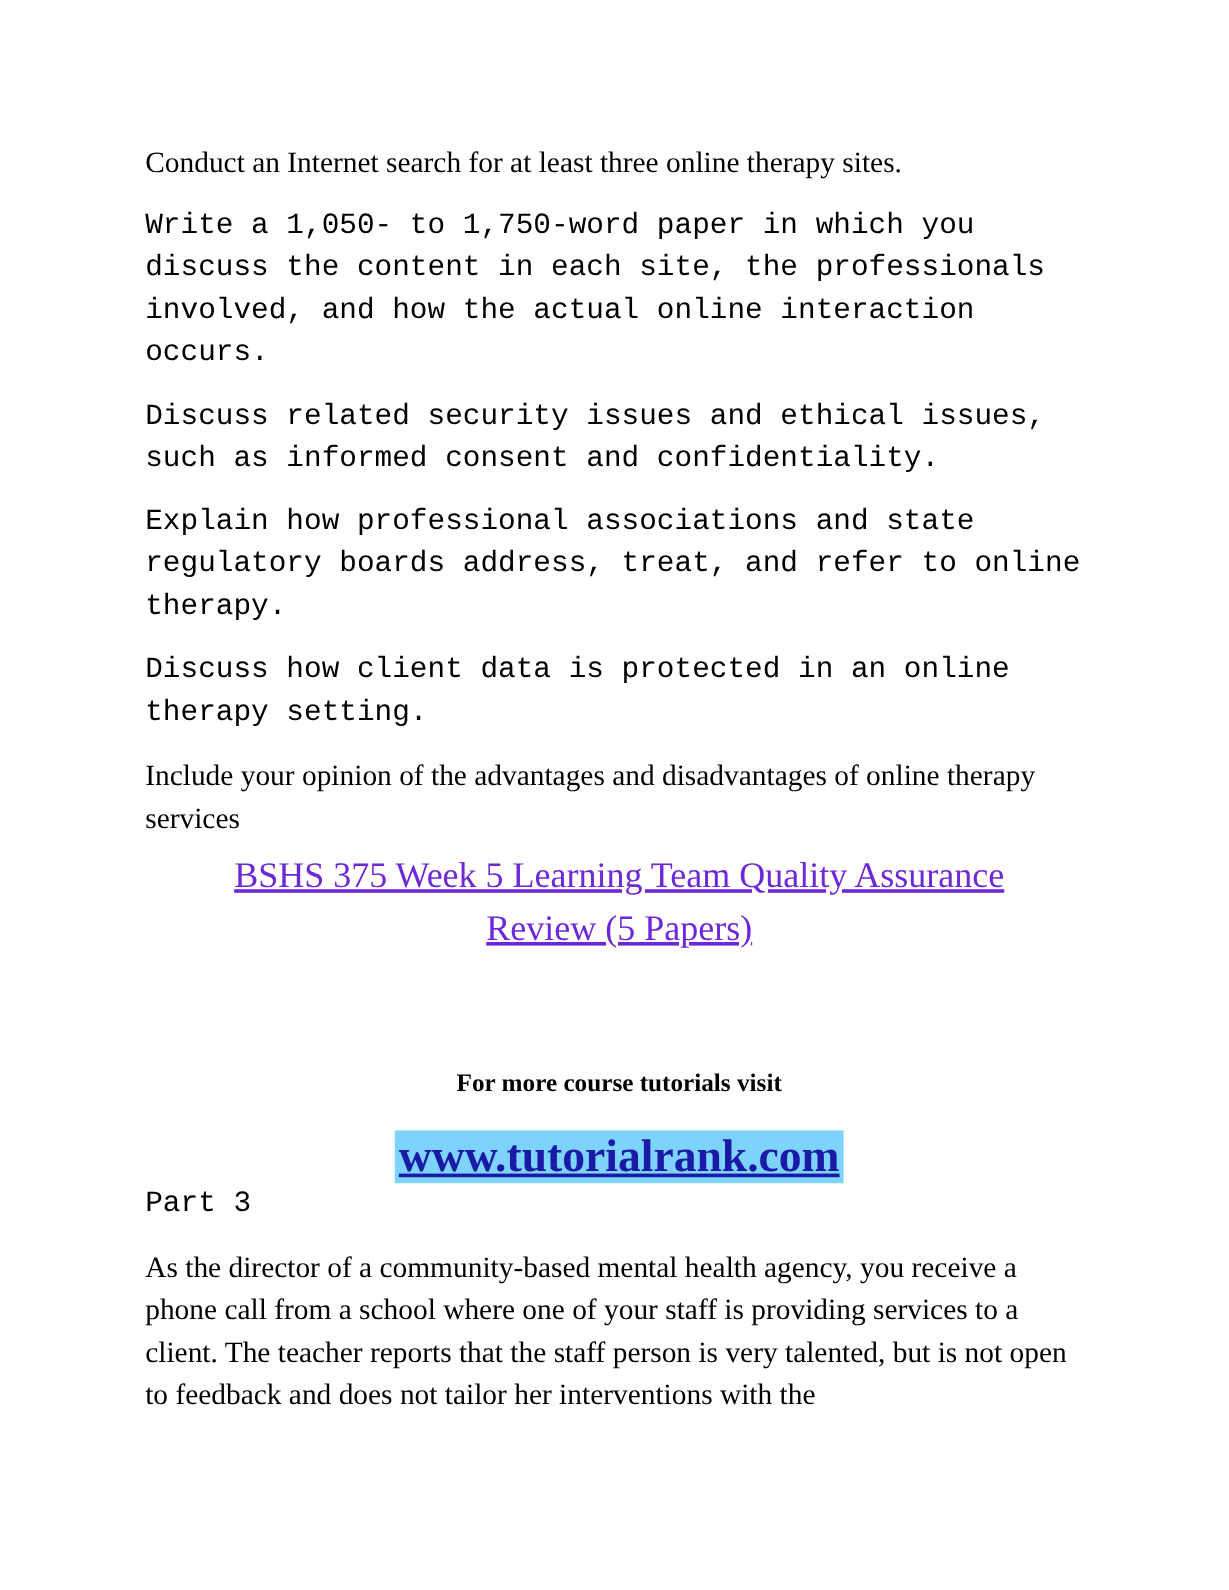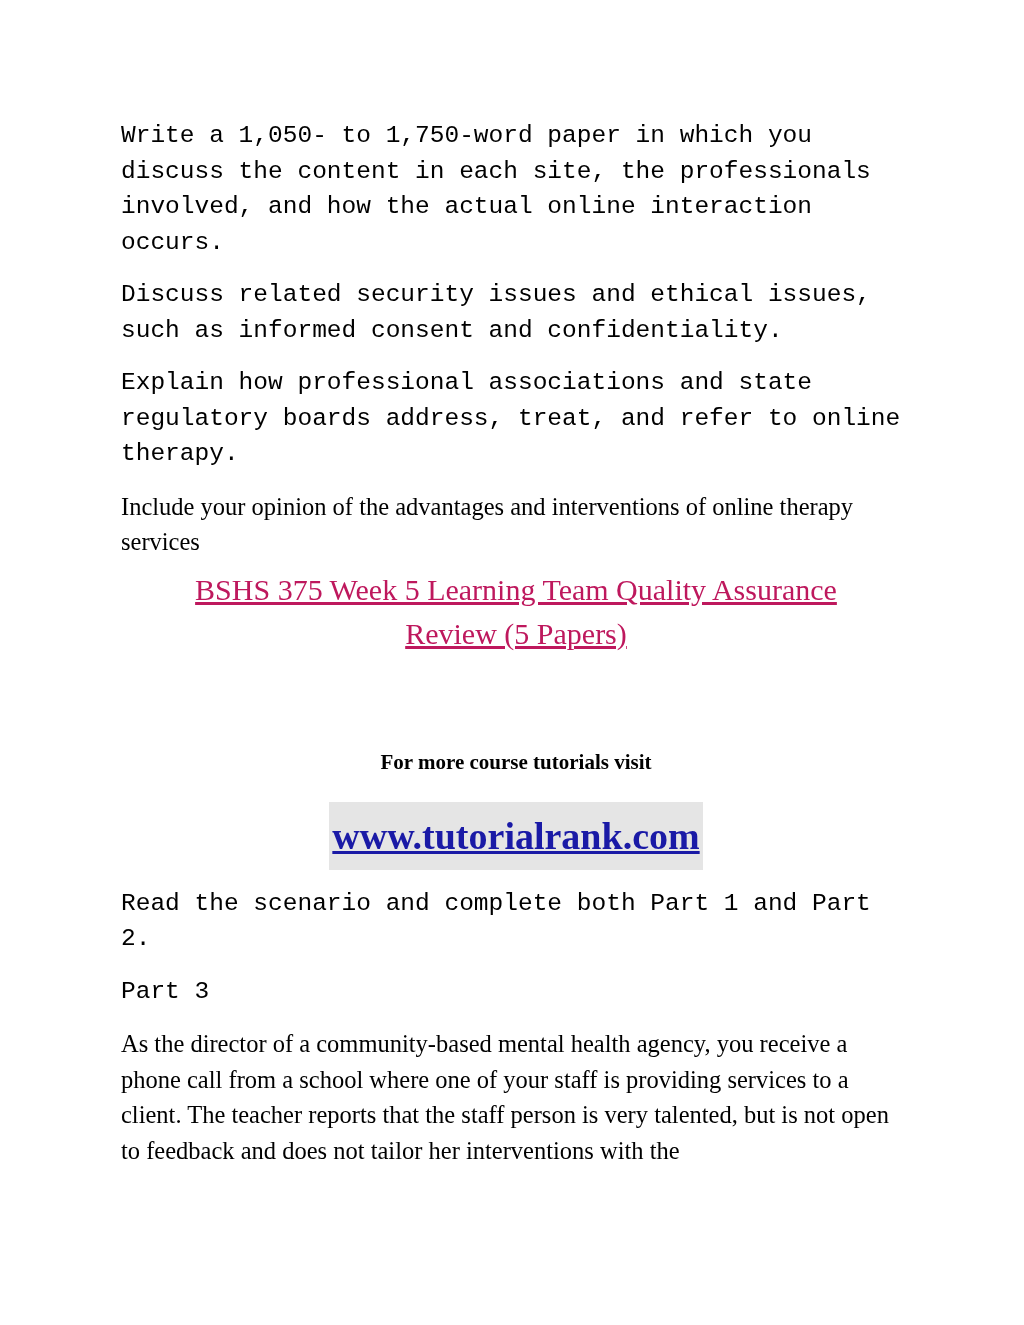--- a/index.html
+++ b/index.html
@@ -3,42 +3,43 @@
 <meta charset="utf-8">
 <style>
   html, body { margin: 0; padding: 0; background: #ffffff; }
   body { width: 1024px; height: 1325px; overflow: hidden; position: relative;
          font-family: "Liberation Serif", "DejaVu Serif", serif; color: #000; }
   .page { position: absolute; left: 121px; top: 118px; width: 790px; }
   p { margin: 0; font-size: 24.5px; line-height: 35.5px; }
   .p1 { margin-bottom: 17px; }
   .gap { margin-bottom: 17px; font-family: Liberation Mono, monospace; }
   .link-block { text-align: center; margin-top: 8px; }
-  .link-block a { color: #be185d; text-decoration: underline; font-size: 30px; line-height: 44px; }
+  .link-block a { color: #6d28d9; text-decoration: underline; font-size: 30px; line-height: 44px; }
   .visit { text-align: center; font-weight: bold; font-size: 21px; margin-top: 86px; line-height: 40px; }
   .site-wrap { text-align: center; margin-top: 20px; }
-  .site { display: inline-block; background: #e5e5e5; color: #1a1aa6; font-weight: bold;
-          font-size: 38px; line-height: 44px; padding: 12px 3px; text-decoration: underline; }
+  .site { display: inline-block; background: #7dd3fc; color: #1a1aa6; font-weight: bold;
+          font-size: 38px; line-height: 44px; padding: 0 3px; text-decoration: underline; }
   .after { margin-top: 16px; }
 </style>
 </head>
 <body>
 
 <div class="page">
+  <p class="p1">Conduct an Internet search for at least three online therapy sites.</p>
   <p class="gap">Write a 1,050- to 1,750-word paper in which you discuss the content in each site, the professionals involved, and how the actual online interaction occurs.</p>
   <p class="gap">Discuss related security issues and ethical issues, such as informed consent and confidentiality.</p>
   <p class="gap">Explain how professional associations and state regulatory boards address, treat, and refer to online therapy.</p>
-  <p>Include your opinion of the advantages and interventions of online therapy services</p>
+  <p class="gap">Discuss how client data is protected in an online therapy setting.</p>
+  <p>Include your opinion of the advantages and disadvantages of online therapy services</p>
 
   <div class="link-block">
     <a href="#">BSHS 375 Week 5 Learning Team Quality Assurance</a><br>
     <a href="#">Review (5 Papers)</a>
   </div>
 
   <div class="visit">For more course tutorials visit</div>
   <div class="site-wrap">
     <span class="site">www.tutorialrank.com</span>
   </div>
 
-  <p class="after gap">Read the scenario and complete both Part 1 and Part 2.</p>
   <p class="gap">Part 3</p>
   <p>As the director of a community-based mental health agency, you receive a phone call from a school where one of your staff is providing services to a client. The teacher reports that the staff person is very talented, but is not open to feedback and does not tailor her interventions with the</p>
 </div>
 
 </body></html>

